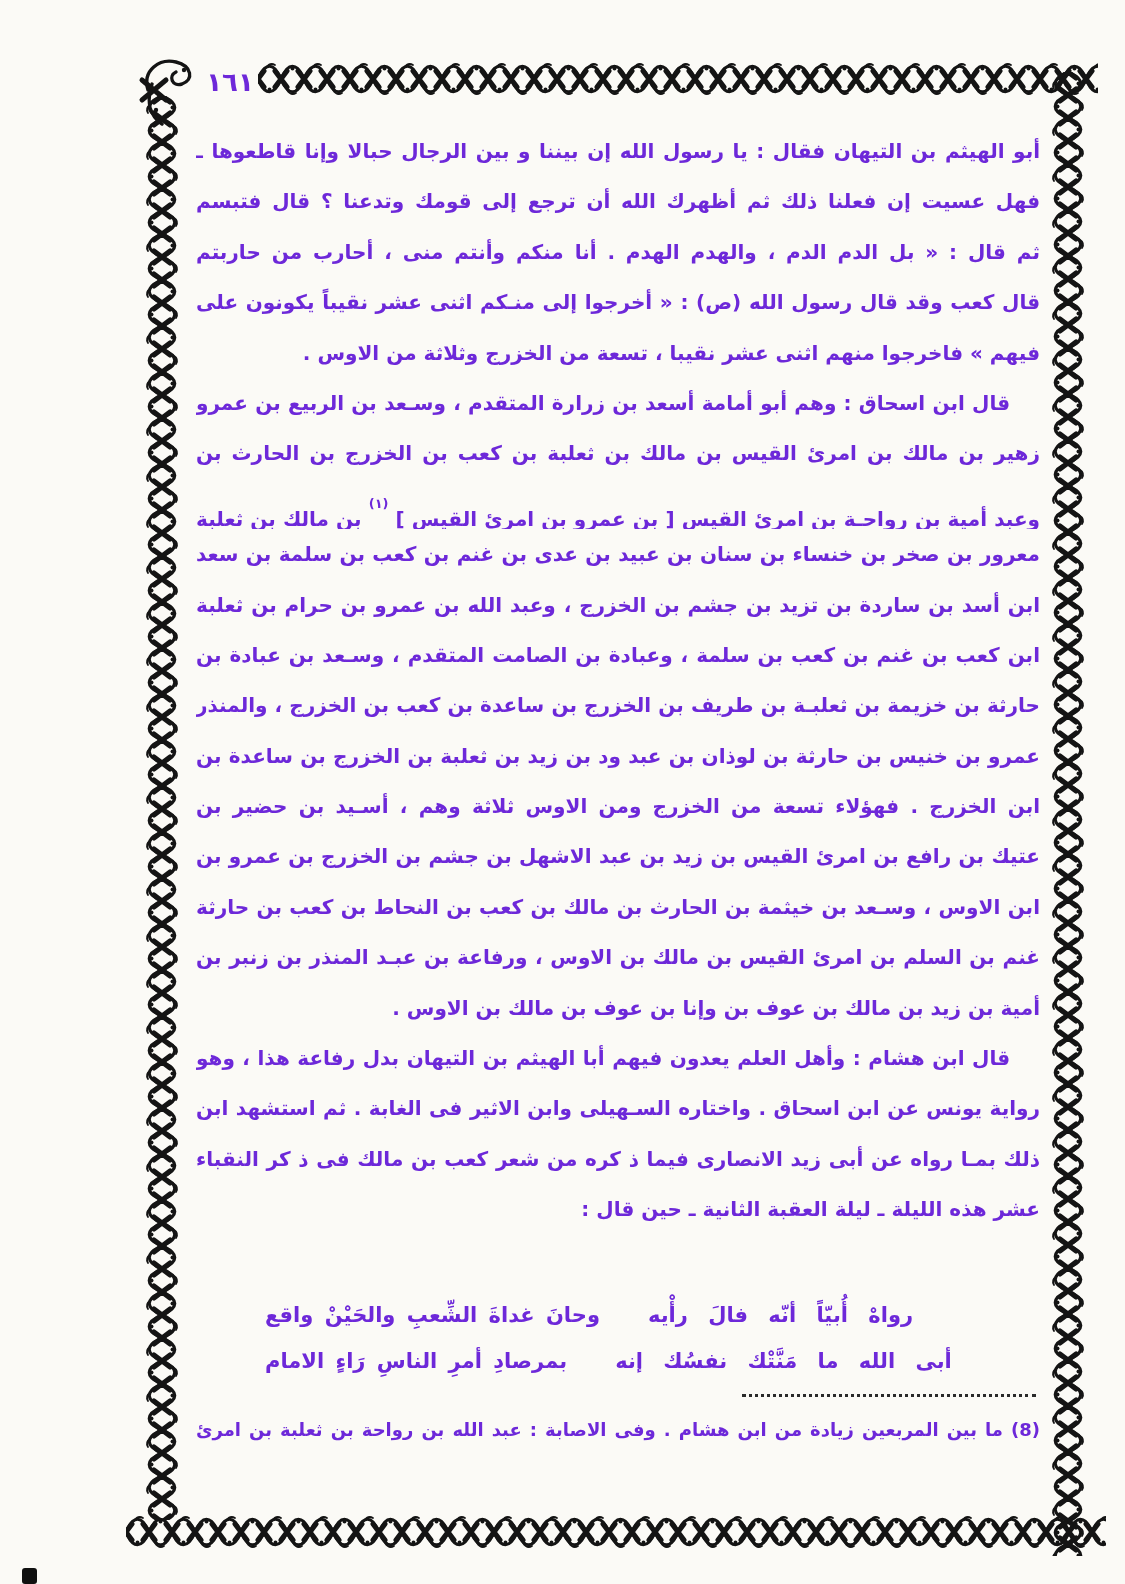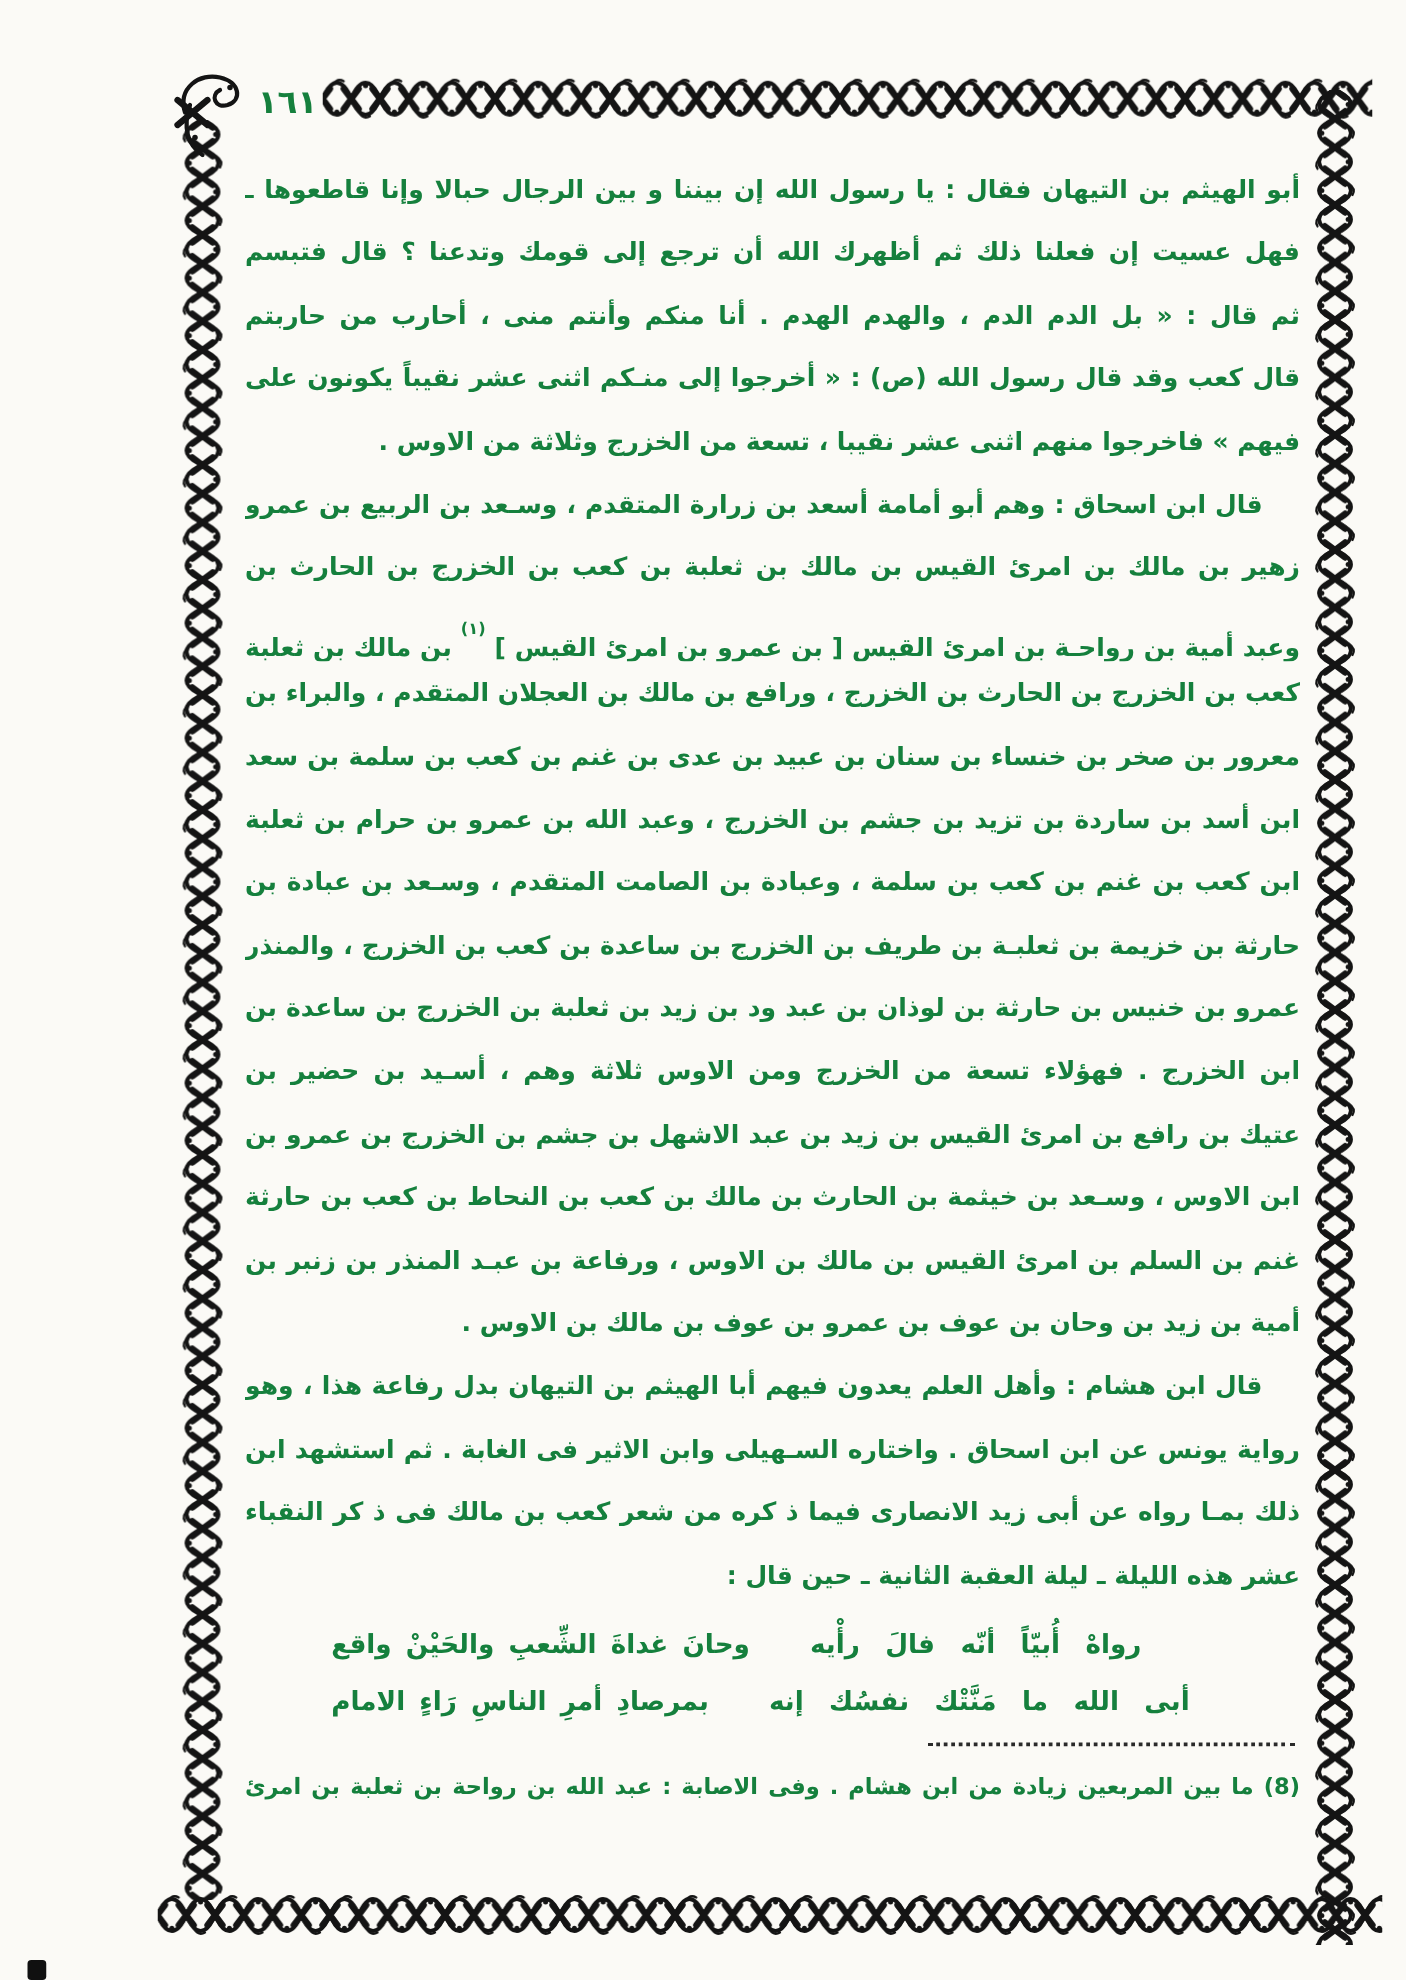--- a/index.html
+++ b/index.html
@@ -1,18 +1,18 @@
 <!DOCTYPE html>
 <html lang="ar"><head>
 <meta charset="utf-8">
 <style>
   html,body{margin:0;padding:0;background:#ffffff;}
   .page{
     position:relative;width:1125px;height:1584px;background:#fbfaf6;
-    font-family:"DejaVu Sans",sans-serif;color:#15803d;overflow:hidden;
+    font-family:"DejaVu Sans",sans-serif;color:#6d28d9;overflow:hidden;
   }
   
   .b{position:absolute;}
   .b svg{display:block;}
   
   .text{
     position:absolute;left:196px;top:126px;width:844px;direction:rtl;
     font-size:20px;font-weight:600;
   }
   .line{
@@ -121,31 +121,30 @@
     <div class="line">ثم قال : « بل الدم الدم ، والهدم الهدم . أنا منكم وأنتم منى ، أحارب من حاربتم وأسالم من سالمتم »</div>
     <div class="line">قال كعب وقد قال رسول الله (ص) : « أخرجوا إلى منـكم اثنى عشر نقيباً يكونون على قومهم بما</div>
     <div class="line last">فيهم » فاخرجوا منهم اثنى عشر نقيبا ، تسعة من الخزرج وثلاثة من الاوس .</div>
     <div class="line indent">قال ابن اسحاق : وهم أبو أمامة أسعد بن زرارة المتقدم ، وسـعد بن الربيع بن عمرو بن أبى</div>
     <div class="line">زهير بن مالك بن امرئ القيس بن مالك بن ثعلبة بن كعب بن الخزرج بن الحارث بن الخزرج</div>
     <div class="line">
       <span>وعبد أمية بن رواحـة بن امرئ القيس [ بن عمرو بن امرئ القيس ]</span>
       <sup class="fnref">(١)</sup>
       <span>بن مالك بن ثعلبة بن</span>
     </div>
-    <div class="line">كعب بن الخزرج بن الحارث بن الخزرج ، ورافع بن مالك بن العجلان المتقدم ، والبراء بن</div>
     <div class="line">معرور بن صخر بن خنساء بن سنان بن عبيد بن عدى بن غنم بن كعب بن سلمة بن سعد بن على</div>
     <div class="line">ابن أسد بن ساردة بن تزيد بن جشم بن الخزرج ، وعبد الله بن عمرو بن حرام بن ثعلبة بن حرام</div>
     <div class="line">ابن كعب بن غنم بن كعب بن سلمة ، وعبادة بن الصامت المتقدم ، وسـعد بن عبادة بن دليم بن</div>
     <div class="line">حارثة بن خزيمة بن ثعلبـة بن طريف بن الخزرج بن ساعدة بن كعب بن الخزرج ، والمنذر بن</div>
     <div class="line">عمرو بن خنيس بن حارثة بن لوذان بن عبد ود بن زيد بن ثعلبة بن الخزرج بن ساعدة بن كعب</div>
     <div class="line">ابن الخزرج . فهؤلاء تسعة من الخزرج ومن الاوس ثلاثة وهم ، أسـيد بن حضير بن سماك بن</div>
     <div class="line">عتيك بن رافع بن امرئ القيس بن زيد بن عبد الاشهل بن جشم بن الخزرج بن عمرو بن مالك</div>
     <div class="line">ابن الاوس ، وسـعد بن خيثمة بن الحارث بن مالك بن كعب بن النحاط بن كعب بن حارثة بن</div>
     <div class="line">غنم بن السلم بن امرئ القيس بن مالك بن الاوس ، ورفاعة بن عبـد المنذر بن زنبر بن زيد بن</div>
-    <div class="line last">أمية بن زيد بن وحان بن عوف بن عمرو بن عوف بن مالك بن الاوس .</div>
+    <div class="line last">أمية بن زيد بن مالك بن عوف بن وإنا بن عوف بن مالك بن الاوس .</div>
     <div class="line indent">قال ابن هشام : وأهل العلم يعدون فيهم أبا الهيثم بن التيهان بدل رفاعة هذا ، وهو كذلك فى</div>
     <div class="line">رواية يونس عن ابن اسحاق . واختاره السـهيلى وابن الاثير فى الغابة . ثم استشهد ابن هشام عـلى</div>
     <div class="line">ذلك بمـا رواه عن أبى زيد الانصارى فيما ذ كره من شعر كعب بن مالك فى ذ كر النقباء الاثنى</div>
     <div class="line last">عشر هذه الليلة ـ ليلة العقبة الثانية ـ حين قال :</div>
   </main>
 
   <section class="poem">
     <div class="verse">
       <span class="hemi-r">رواهْ أُبيّاً أنّه فالَ رأْيه</span>
       <span class="hemi-l">وحانَ غداةَ الشِّعبِ والحَيْنْ واقع</span>

